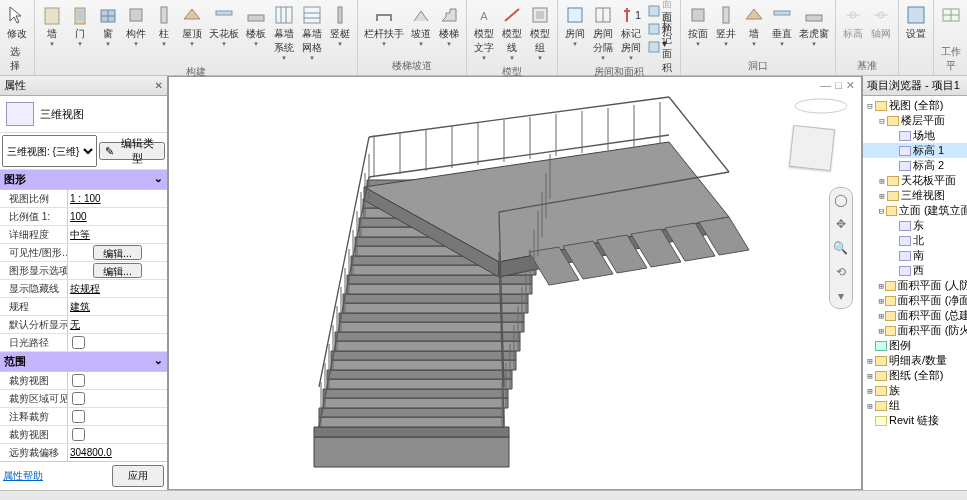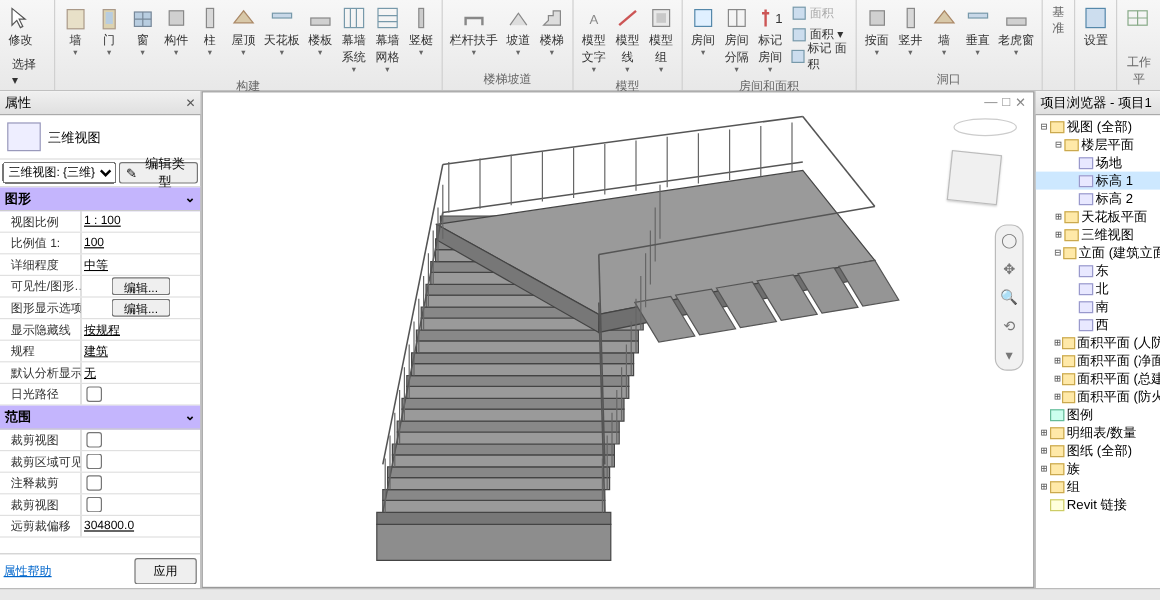--- a/index.html
+++ b/index.html
@@ -22,21 +22,21 @@
 .dd { font-size: 7px; color: #666; margin-top: -1px; }
 .selector-bar { display:flex; align-items:center; gap:6px; padding:2px 6px; }
 
 
 .props { position: absolute; left: 0; top: 76px; width: 168px; bottom: 10px; background: #fff; border-right: 1px solid #999; display: flex; flex-direction: column; }
 .panel-title { background: linear-gradient(#f0f0f0,#e0e0e0); border-bottom: 1px solid #aaa; padding: 2px 4px; font-size: 11px; display: flex; justify-content: space-between; align-items: center; }
 .panel-title .x { cursor: pointer; font-size: 10px; color: #555; }
 .type-sel { display: flex; align-items: center; padding: 6px; gap: 6px; border-bottom: 1px solid #ddd; }
 .type-sel .cube { width: 28px; height: 24px; background: #eef; border: 1px solid #99b; }
 .edit-type { display: flex; align-items: center; padding: 2px; gap: 2px; border-bottom: 1px solid #ddd; }
-.edit-type select { flex: 1; font-size: 10px; height: 18px; }
+.edit-type select { flex: 1; font-size: 10px; height: 32px; }
 .edit-type button { font-size: 10px; height: 18px; padding: 0 4px; }
 .prop-grid { flex: 1; overflow-y: auto; overflow-x: hidden; }
 .prop-group-h { background: #c4b5fd; padding: 2px 4px; font-size: 10px; font-weight: bold; display: flex; justify-content: space-between; border-bottom: 1px solid #ccc; }
 .prop-row { display: flex; border-bottom: 1px solid #e0e0e0; height: 18px; align-items: stretch; }
 .prop-row .k { width: 68px; padding: 2px 9px; font-size: 10px; color: #333; border-right: 1px solid #ccc; overflow: hidden; white-space: nowrap; }
 .prop-row .v { flex: 1; padding: 1px 2px; font-size: 10px; display: flex; align-items: center; }
 .prop-row .v input[type=text]{ width: 100%; border: none; font-size: 10px; outline: none; background: transparent; text-decoration: underline; }
 .prop-row .v input[type=checkbox]{ margin-left: 2px; }
 .prop-row .v button { font-size: 10px; padding: 0 8px; height: 15px; margin: auto; }
 .prop-footer { border-top: 1px solid #ccc; padding: 3px; display: flex; justify-content: space-between; align-items: center; }
@@ -382,20 +382,40 @@
             </svg>
           </span>
     <span class="rb-label">老虎窗</span>
     <span class="dd">▾</span>
         </div>
       </div>
     <div class="group-label">洞口</div>
   </div>
 
   <div class="ribbon-group">
+    <div class="ribbon-buttons" id="datum-buttons">
+        <div class="rb" style="opacity:.5">
+          <span class="ico">
+            <svg width="20" height="20">
+              <line x1="3" y1="10" x2="17" y2="10" stroke="#aaa"></line>
+              <circle cx="10" cy="10" r="3" fill="none" stroke="#aaa"></circle>
+            </svg>
+          </span>
+          <span class="rb-label">标高</span>
+        </div>
+        <div class="rb" style="opacity:.5">
+          <span class="ico">
+            <svg width="20" height="20">
+              <line x1="3" y1="10" x2="17" y2="10" stroke="#aaa"></line>
+              <circle cx="10" cy="10" r="3" fill="none" stroke="#aaa"></circle>
+            </svg>
+          </span>
+          <span class="rb-label">轴网</span>
+        </div>
+      </div>
     <div class="group-label">基准</div>
   </div>
 
   <div class="ribbon-group">
     <div class="ribbon-buttons">
       <div class="rb">
           <span class="ico">
             <svg width="20" height="20">
               <rect x="2" y="2" width="16" height="16" fill="#cde" stroke="#58a"></rect>
             </svg>

